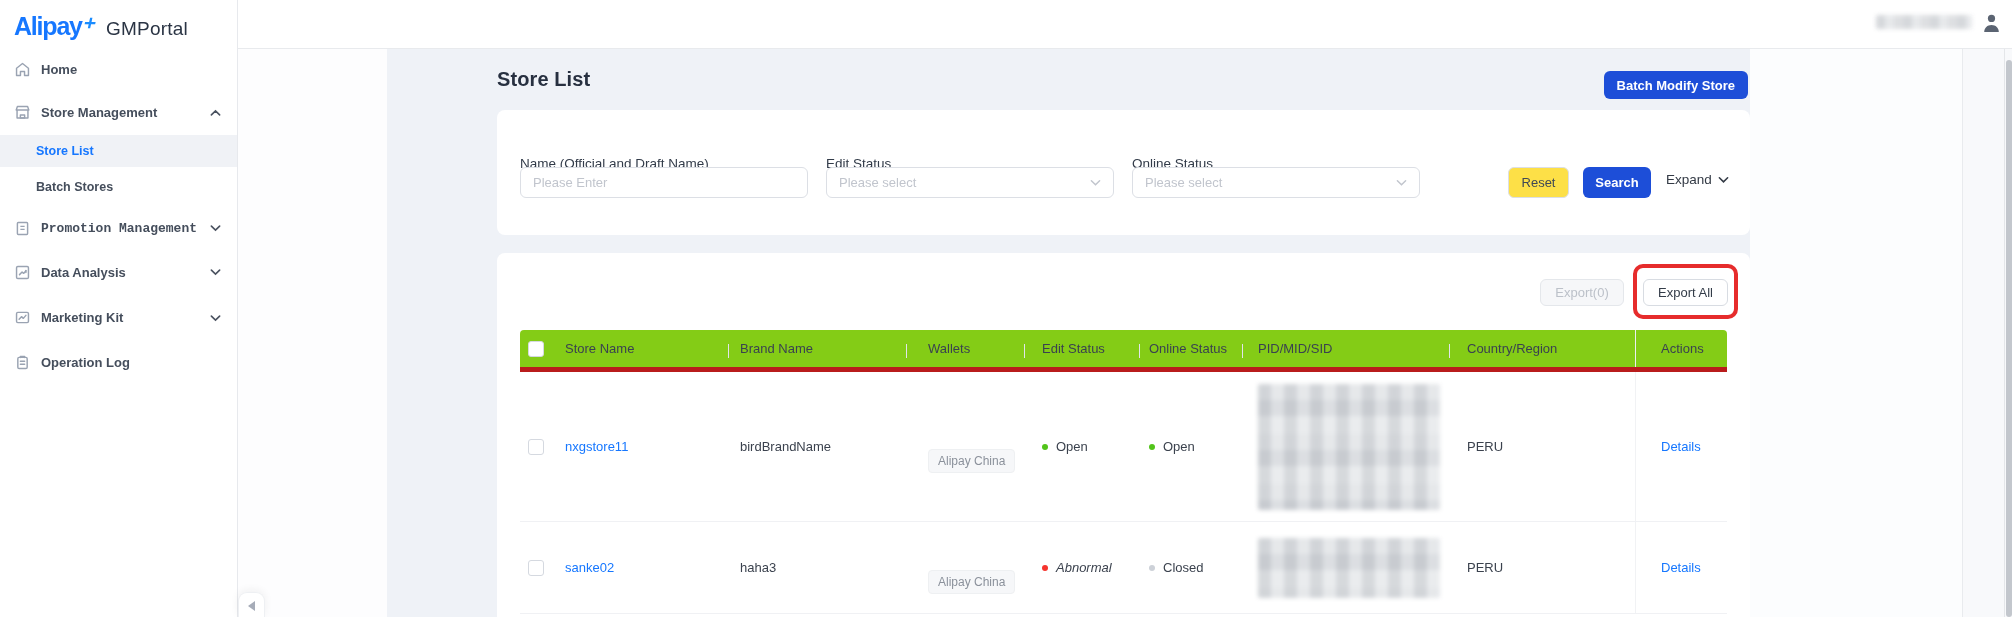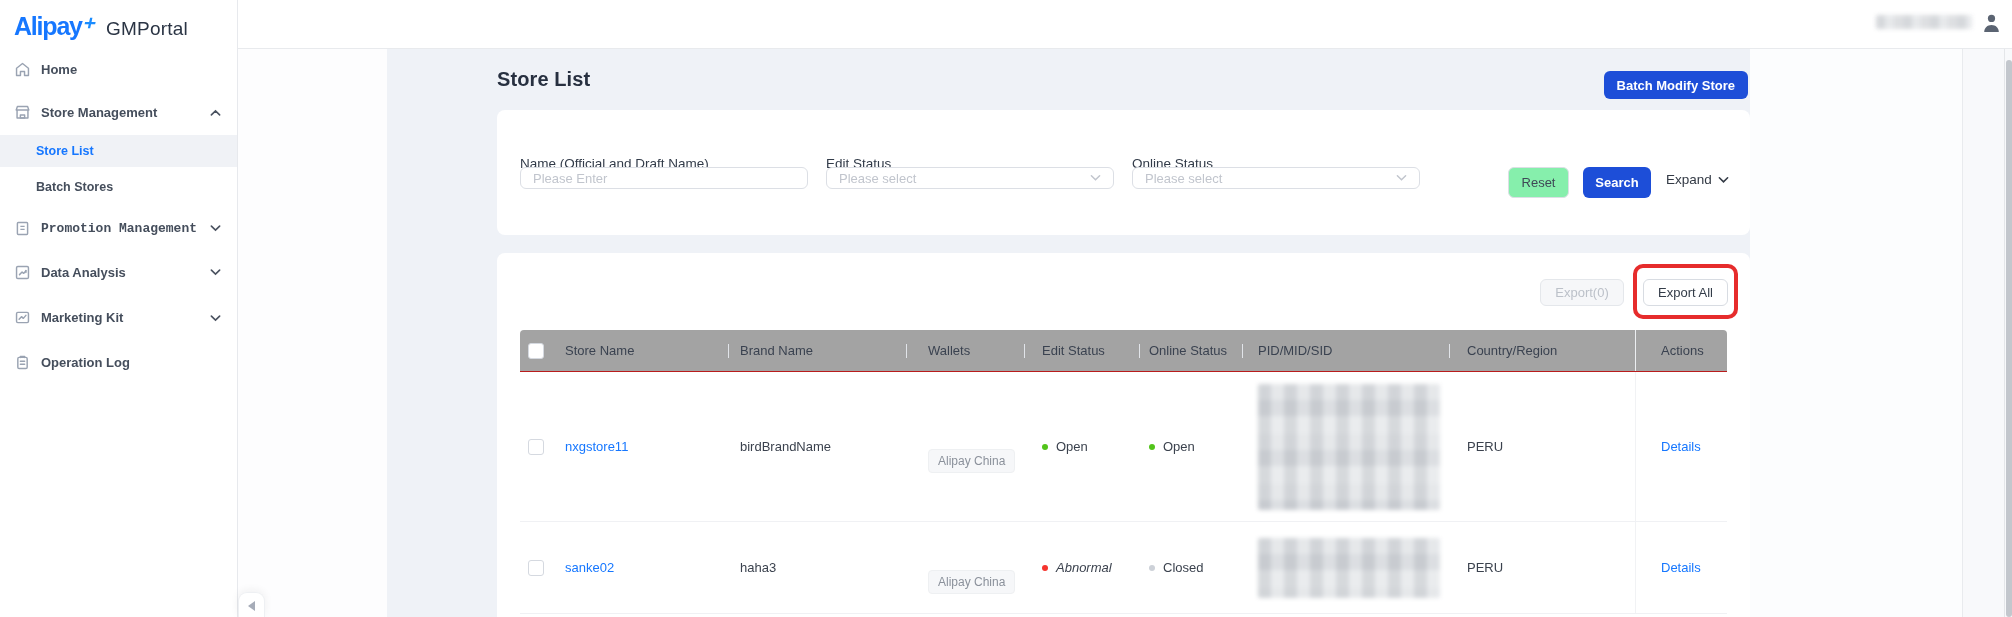--- a/index.html
+++ b/index.html
@@ -33,49 +33,49 @@
   
   .right-area{position:absolute;left:1750px;top:49px;width:212px;height:568px;background:#fcfdfe;}
   .page-sep-line{position:absolute;left:1962px;top:49px;width:1px;height:568px;background:#e9ebee;}
   .right-gutter{position:absolute;left:1963px;top:49px;width:49px;height:568px;background:#f8f9fb;}
   .sb-track-line{position:absolute;left:2004px;top:49px;width:1px;height:568px;background:#e4e6e9;}
   .sb-thumb{position:absolute;left:2006px;top:60px;width:6px;height:557px;background:#c3c7cd;border-radius:3px;}
 
   
   .content{position:absolute;left:387px;top:49px;width:1363px;height:568px;background:#eff2f7;}
   .page-title{position:absolute;left:110px;top:19px;font-size:20px;font-weight:700;color:#273040;letter-spacing:.1px;}
-  .btn{display:inline-flex;align-items:center;justify-content:center;border-radius:6px;font-size:13px;cursor:pointer;border:1px solid transparent;background:#86efac;}
+  .btn{display:inline-flex;align-items:center;justify-content:center;border-radius:6px;font-size:13px;cursor:pointer;border:1px solid transparent;background:#fde047;}
   .btn-primary{background:#1d4ed8;color:#fff;font-weight:700;border:none;}
   .batch-btn{position:absolute;right:2px;top:22px;height:28px;padding:0 13px;}
 
   
   .filter-card{position:absolute;left:110px;top:61px;width:1253px;height:125px;background:#fff;border-radius:8px;}
   .fgroup{position:absolute;top:0;}
   .flabel{position:absolute;top:46px;font-size:13.5px;color:#323b49;white-space:nowrap;}
-  .fctrl{position:absolute;top:57px;height:22px;border:1px solid #dcdfe5;border-radius:6px;background:#fff;display:flex;align-items:center;padding:0 12px;font-size:13px;color:#c1c5cd;}
+  .fctrl{position:absolute;top:57px;height:31px;border:1px solid #dcdfe5;border-radius:6px;background:#fff;display:flex;align-items:center;padding:0 12px;font-size:13px;color:#c1c5cd;}
   .fctrl input{border:none;outline:none;width:100%;font-size:13px;font-family:"Liberation Sans",sans-serif;color:#333;background:transparent;}
   .fctrl input::placeholder{color:#c1c5cd;}
   .fctrl .sel-text{flex:1;}
   .g1{left:23px;}.g2{left:329px;}.g3{left:635px;}
   .w-name{width:288px;}.w-sel{width:288px;}
   .reset-btn{position:absolute;left:1011px;top:57px;width:61px;height:31px;border:1px solid #dcdfe5;color:#3f4856;}
   .search-btn{position:absolute;left:1086px;top:57px;width:68px;height:31px;font-weight:600;}
   .expand-link{position:absolute;left:1169px;top:62px;display:flex;align-items:center;gap:6px;font-size:13.5px;color:#333a45;cursor:pointer;justify-content:center;}
 
   
   .table-card{position:absolute;left:110px;top:204px;width:1253px;height:412px;background:#fff;border-radius:8px 8px 0 0;}
   .btn-default{border:1px solid #d8dce2;color:#333c48;background:#fff;}
   .btn-disabled{border:1px solid #e4e7eb;color:#bcc1c9;background:#f6f7f9;cursor:not-allowed;}
   .export0{position:absolute;left:1043px;top:26px;width:84px;height:27px;}
   .exportall{position:absolute;left:1146px;top:26px;width:85px;height:27px;}
   .redbox{position:absolute;left:1136px;top:11px;width:105px;height:55px;border:4px solid #e62c2c;border-radius:10px;pointer-events:none;}
 
   .table{position:absolute;left:23px;top:77px;width:1207px;}
   .grid{display:grid;grid-template-columns:33px 175px 178px 118px 115px 103px 207px 186px 92px;}
-  .thead{background:#a3a3a3;height:42px;border-radius:4px 4px 0 0;border-bottom:1px solid #b91c1c;}
+  .thead{background:#84cc16;height:42px;border-radius:4px 4px 0 0;border-bottom:5px solid #b91c1c;}
   .th{display:flex;align-items:center;padding-left:12px;font-size:13px;color:#3a4250;position:relative;white-space:nowrap;}
   .th.sep::before{content:"";position:absolute;left:0;top:14px;width:1px;height:14px;background:#e1e4e9;}
   .trow{border-bottom:1px solid #f0f1f4;}
   .cell{display:flex;align-items:center;padding-left:12px;font-size:13px;color:#3b424e;overflow:hidden;}
   .c-actions{border-left:1px solid #f1f2f4;padding-left:25px;}
   .th.c-actions{border-left:1px solid #eceef1;}
   .checkbox{width:16px;height:16px;border:1px solid #d5d9e0;border-radius:3px;background:#fff;display:inline-block;cursor:pointer;}
   .link{color:#1677ff;cursor:pointer;text-decoration:none;}
   .tag{display:inline-block;padding:4px 9px;background:#f6f7f9;border:1px solid #eef0f2;border-radius:4px;font-size:12px;color:#8b919b;white-space:nowrap;margin-top:28px;}
   .dot{width:6px;height:6px;border-radius:50%;display:inline-block;margin-right:8px;flex:0 0 6px;}

